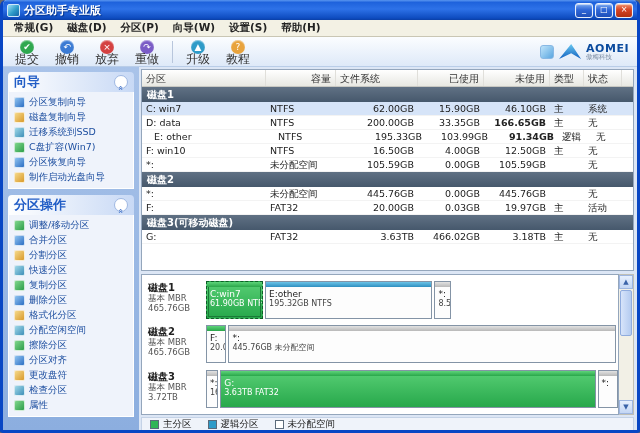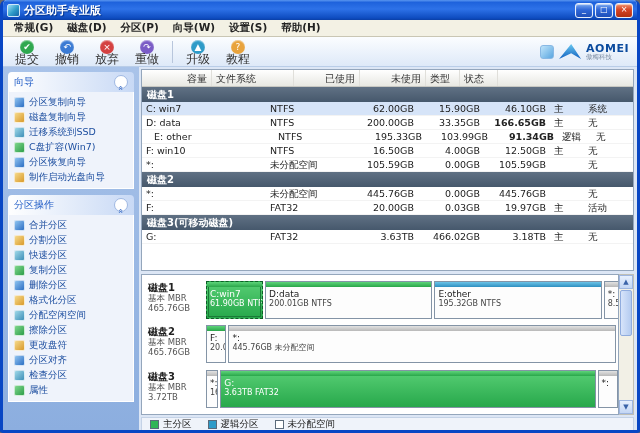--- a/index.html
+++ b/index.html
@@ -30,21 +30,21 @@
   .badge-icon{width:14px;height:14px;border-radius:3px;background:linear-gradient(135deg,#BFE4FA,#5AA6E0);border:1px solid #88B8E4;}
   .brand-tri{width:22px;height:15px;background:linear-gradient(180deg,#6AC8F0,#1060C0);clip-path:polygon(0 100%,55% 0,100% 100%,55% 62%);}
   .brand-texts{display:flex;flex-direction:column;line-height:1;}
   .brand-name{font-size:11px;font-weight:bold;color:#0B4B9E;letter-spacing:.5px;}
   .brand-tag{font-size:6.5px;color:#7A8AA0;}
   
   .content{flex:1;display:flex;overflow:hidden;}
   .sidebar{width:136px;flex:none;background:linear-gradient(180deg,#A9C3E9,#8CAEDF);padding:5px;overflow:hidden;}
   .panel{margin-bottom:6px;}
   .phead{height:20px;background:linear-gradient(90deg,#FFFFFF,#C8D9F5);border-radius:4px 4px 0 0;display:flex;align-items:center;padding:0 6px;}
-  .ptitle{color:#215DC6;font-weight:normal;font-size:10px;}
+  .ptitle{color:#215DC6;font-weight:bold;font-size:13px;}
   .pchev{margin-left:auto;width:14px;height:14px;border-radius:50%;background:#fff;border:1px solid #9FB8E2;color:#4272C8;text-align:center;}
   .pchev::after{content:"«";display:inline-block;transform:rotate(90deg);font-size:9px;line-height:12px;}
   .pbody{background:#EFF3FB;border:1px solid #FFFFFF;border-top:none;padding:3px 2px;}
   .side-item{display:flex;align-items:center;gap:4px;height:15px;padding:0 3px;font-size:9.5px;color:#1E4FA0;white-space:nowrap;overflow:hidden;}
   .side-icon{width:11px;height:11px;border-radius:2px;flex:none;border:1px solid rgba(255,255,255,.7);}
   .ic0{background:linear-gradient(135deg,#7FD68C,#2E9E4A);}
   .ic1{background:linear-gradient(135deg,#8FC3F0,#2D6FC4);}
   .ic2{background:linear-gradient(135deg,#F5D98A,#D99A2B);}
   .ic3{background:linear-gradient(135deg,#9FD8E8,#3E8FB8);}
   .main{flex:1;display:flex;flex-direction:column;padding:2px 3px 2px 2px;overflow:hidden;}
@@ -188,20 +188,24 @@
             </div>
           </div>
       </div>
       <div class="panel">
         <div class="phead">
           <span class="ptitle">分区操作</span>
           <span class="pchev"></span>
         </div>
         <div class="pbody">
             <div class="side-item">
+              <span class="side-icon ic0"></span>
+              <span class="side-label">调整/移动分区</span>
+            </div>
+            <div class="side-item">
               <span class="side-icon ic1"></span>
               <span class="side-label">合并分区</span>
             </div>
             <div class="side-item">
               <span class="side-icon ic2"></span>
               <span class="side-label">分割分区</span>
             </div>
             <div class="side-item">
               <span class="side-icon ic3"></span>
               <span class="side-label">快速分区</span>
@@ -220,42 +224,43 @@
             </div>
             <div class="side-item">
               <span class="side-icon ic3"></span>
               <span class="side-label">分配空闲空间</span>
             </div>
             <div class="side-item">
               <span class="side-icon ic0"></span>
               <span class="side-label">擦除分区</span>
             </div>
             <div class="side-item">
+              <span class="side-icon ic1"></span>
+              <span class="side-label">分区对齐</span>
+            </div>
+            <div class="side-item">
               <span class="side-icon ic2"></span>
               <span class="side-label">更改盘符</span>
-            </div>
-            <div class="side-item">
-              <span class="side-icon ic1"></span>
-              <span class="side-label">分区对齐</span>
             </div>
             <div class="side-item">
               <span class="side-icon ic3"></span>
               <span class="side-label">检查分区</span>
             </div>
             <div class="side-item">
               <span class="side-icon ic0"></span>
               <span class="side-label">属性</span>
             </div>
           </div>
       </div>
     </div>
 
     <div class="main">
       <div class="tablewrap">
         <div class="thead">
+            <div class="th" style="width: 124px;">分区</div>
             <div class="th num" style="width: 70px;">容量</div>
             <div class="th" style="width: 82px;">文件系统</div>
             <div class="th num" style="width: 66px;">已使用</div>
             <div class="th num" style="width: 66px;">未使用</div>
             <div class="th" style="width: 34px;">类型</div>
             <div class="th" style="width: 38px;">状态</div>
           </div>
         <div>
             <div class="grow">磁盘1</div>
             <div class="trow sel">
@@ -341,24 +346,20 @@
               <div class="dinfo">
                 <div class="dname">磁盘1</div>
                 <div class="dbus">基本 MBR</div>
                 <div class="dsize">465.76GB</div>
               </div>
               <div class="dbar">
                 <div class="seg primary sel" style="width: 14%;">
                   <div class="sname">C:win7</div>
                   <div class="sdetail">61.90GB NTFS</div>
                 </div>
-                <div class="seg primary" style="width: 41%;">
-                  <div class="sname">D:data</div>
-                  <div class="sdetail">200.01GB NTFS</div>
-                </div>
                 <div class="seg logical" style="width: 41%;">
                   <div class="sname">E:other</div>
                   <div class="sdetail">195.32GB NTFS</div>
                 </div>
                 <div class="seg unallocated" style="width: 4%;">
                   <div class="sname">*:</div>
                   <div class="sdetail">8.53GB</div>
                 </div>
               </div>
             </div>

